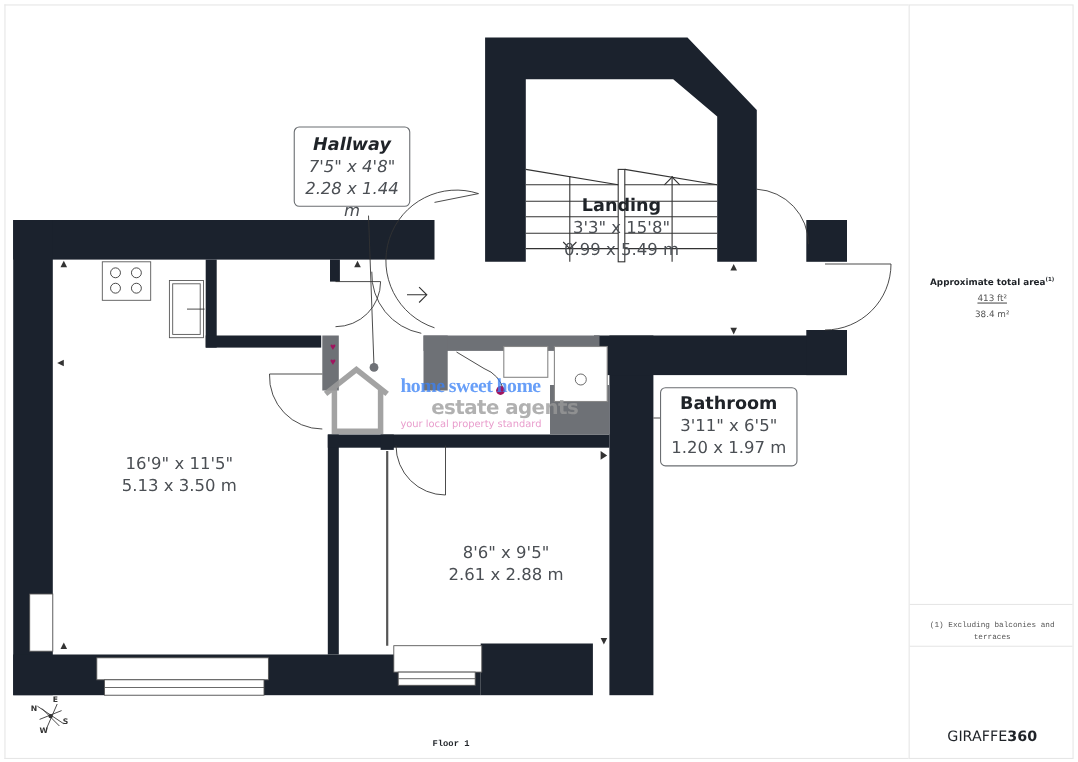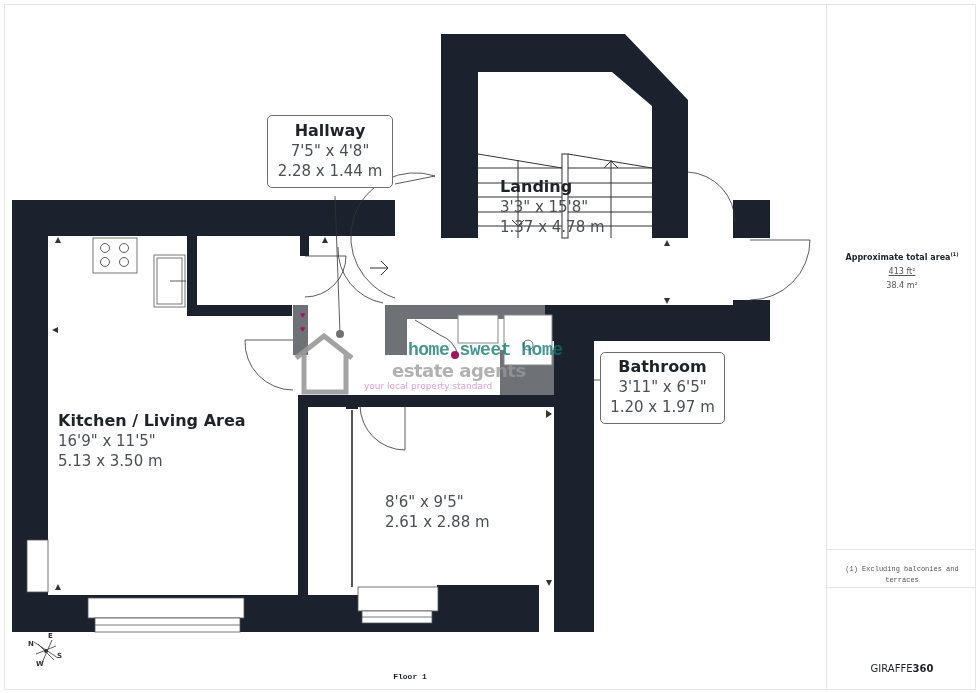--- a/index.html
+++ b/index.html
@@ -4,31 +4,31 @@
 <style>
   html, body { margin: 0; padding: 0; background: #ffffff; }
   body { width: 980px; height: 693px; position: relative; overflow: hidden; font-family: "Liberation Sans", sans-serif; }
   .frame { position: absolute; left: 0; top: 0; width: 980px; height: 693px; }
   .plan-area { position: absolute; left: 4px; top: 4px; width: 822px; height: 686px; border: 1px solid #e6e6e6; border-right: none; box-sizing: border-box; }
   .side-panel { position: absolute; left: 826px; top: 4px; width: 150px; height: 686px; border: 1px solid #e6e6e6; box-sizing: border-box; }
   svg.plan { position: absolute; left: 0; top: 0; }
   .label-box { position: absolute; background: #fff; border: 1px solid #6b6e72; border-radius: 5px; text-align: center; box-sizing: border-box; }
   .room-title { font-family: "DejaVu Sans", sans-serif; font-weight: bold; color: #1f2328; font-size: 16px; line-height: 20px; }
   .room-dim { font-family: "DejaVu Sans", sans-serif; color: #4b4f54; font-size: 15px; line-height: 20px; }
-  .free-label { position: absolute; }
+  .free-label { position: absolute; text-align: center; }
   .panel-title { position: absolute; left: 0; width: 150px; top: 245px; text-align: center; font-family: "DejaVu Sans", sans-serif; font-weight: bold; font-size: 8px; color: #1f2328; }
   .panel-value { position: absolute; left: 0; width: 150px; text-align: center; font-family: "DejaVu Sans", sans-serif; font-size: 8px; color: #555; }
   .panel-sep { position: absolute; left: 0; width: 148px; height: 1px; background: #e6e6e6; }
   .panel-note { position: absolute; left: 10px; width: 130px; text-align: center; font-family: Liberation Mono, monospace; font-size: 7px; color: #555; line-height: 11px; }
-  .brand { position: absolute; left: 0; width: 150px; top: 668px; text-align: center; font-family: "DejaVu Sans", sans-serif; font-size: 10px; color: #1f2328; }
+  .brand { position: absolute; left: 0; width: 150px; top: 668px; text-align: center; font-family: "DejaVu Sans", sans-serif; font-size: 13px; color: #1f2328; }
   .brand b { font-weight: bold; }
   .floor-label { position: absolute; left: 380px; width: 60px; top: 672px; text-align: center; font-family: Liberation Mono, monospace; font-weight: bold; font-size: 8px; color: #1f2328; }
   .compass-letter { position: absolute; font-family: "DejaVu Sans", sans-serif; font-size: 7px; font-weight: bold; color: #333; }
   .watermark { position: absolute; left: 290px; top: 330px; width: 260px; height: 70px; opacity: 0.9; }
-  .wm-line1 { position: absolute; left: 74px; top: 10px; font-family: Liberation Mono, monospace; font-weight: bold; font-size: 18px; color: #0f766e; letter-spacing: -0.5px; white-space: nowrap; opacity: 0.85; margin-left: 44px; }
+  .wm-line1 { position: absolute; left: 74px; top: 10px; font-family: Liberation Serif, serif; font-weight: bold; font-size: 18px; color: #3b82f6; letter-spacing: -0.5px; white-space: nowrap; opacity: 0.85; }
   .wm-line2 { position: absolute; left: 74px; top: 30px; font-family: "DejaVu Sans", sans-serif; font-weight: bold; font-size: 18px; color: #9a9a9a; letter-spacing: -0.5px; white-space: nowrap; opacity: 0.85; margin-left: 28px; }
   .wm-line3 { position: absolute; left: 74px; top: 51px; font-family: "DejaVu Sans", sans-serif; font-size: 9px; color: #e27fbd; white-space: nowrap; opacity: 0.85; }
 </style>
 </head>
 <body>
 
 <div class="frame">
   <div class="plan-area"></div>
 
   <svg class="plan" width="826" height="693" viewBox="0 0 826 693">
@@ -143,40 +143,39 @@
 
   <div class="watermark">
     <svg width="70" height="70" style="position:absolute;left:0;top:0">
       <path d="M6 28 L34 6 L62 28 M14 22 L14 62 L56 62 L56 22" fill="none" stroke="#9a9a9a" stroke-width="5"></path>
     </svg>
     <div class="wm-line1">home sweet home</div>
     <div class="wm-line2">estate agents</div>
     <div class="wm-line3">your local property standard</div>
   </div>
 
-  <div class="label-box" style="left:267px; top:115px; width:126px; height:73px; padding-top:5px;">
+  <div class="label-box" style="left:267px; top:115px; width:106px; height:73px; padding-top:5px;font-style:italic;">
     <div class="room-title">Hallway</div>
     <div class="room-dim">7'5" x 4'8"</div>
     <div class="room-dim">2.28 x 1.44 m</div>
   </div>
 
   <div class="free-label" style="left:500px; top:177px; width:130px;">
     <div class="room-title">Landing</div>
     <div class="room-dim">3'3" x 15'8"</div>
-    <div class="room-dim">1.37 x 4.78 m</div>
+    <div class="room-dim">0.99 x 5.49 m</div>
   </div>
 
   <div class="label-box" style="left:600px; top:352px; width:125px; height:72px; padding-top:4px;">
     <div class="room-title">Bathroom</div>
     <div class="room-dim">3'11" x 6'5"</div>
     <div class="room-dim">1.20 x 1.97 m</div>
   </div>
 
   <div class="free-label" style="left:58px; top:411px; width:210px;">
-    <div class="room-title">Kitchen / Living Area</div>
     <div class="room-dim">16'9" x 11'5"</div>
     <div class="room-dim">5.13 x 3.50 m</div>
   </div>
 
   <div class="free-label" style="left:385px; top:492px; width:150px;">
     <div class="room-dim">8'6" x 9'5"</div>
     <div class="room-dim">2.61 x 2.88 m</div>
   </div>
 
   <div>

